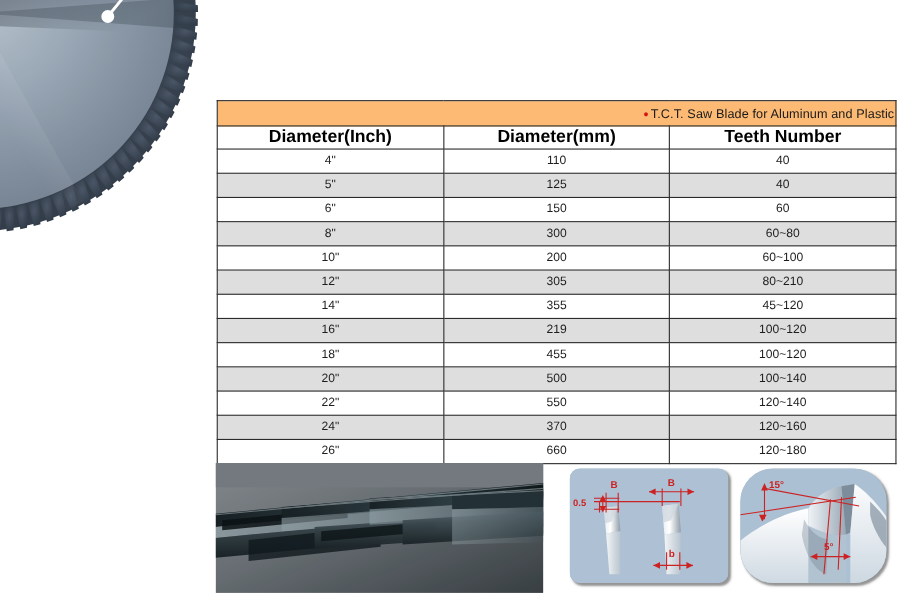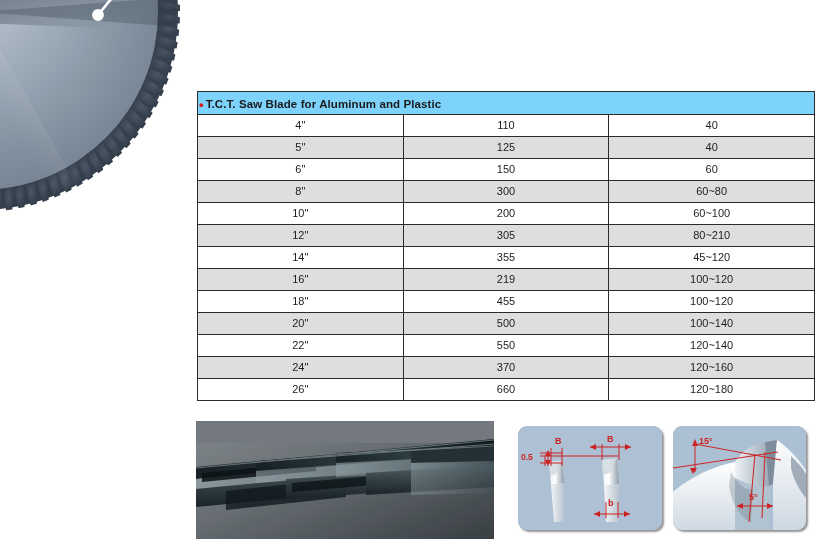--- a/index.html
+++ b/index.html
@@ -29,26 +29,26 @@
   table.spec {
     border-collapse: collapse;
     width: 100%;
     background: #fff;
     table-layout: fixed;
   }
   table.spec, table.spec th, table.spec td {
     border: 1.6px solid #2b2b2b;
   }
   .title-cell {
-    background: #7dd3fc;
+    background: #fdba74;
     color: #1a1a1a;
     font-size: 11.5px;
-    text-align: left;
+    text-align: right;
     height: 23px;
-    font-weight: bold;
+    font-weight: normal;
     letter-spacing: .1px;
   }
   .title-cell .bullet {
     color: #d81515;
     font-size: 13px;
     line-height: 1;
     position: relative;
     top: 1px;
     margin-right: 2px;
   }
@@ -73,21 +73,21 @@
   #fig-extrusion svg { display:block; width:100%; height:100%; }
 
   
   .diag-panel {
     border-radius: 9px;
     overflow: hidden;
     box-shadow: 2px 2px 2px rgba(60,60,60,.55);
     background: #a8bdd2;
   }
   #fig-tooth-width { left: 518px; top: 5px; width: 144px; height: 104px; }
-  #fig-tooth-angle { left: 673px; top: 5px; width: 133px; height: 104px; }
+  #fig-tooth-angle { left: 673px; top: 5px; width: 133px; height: 104px; border-radius: 30px; }
   .diag-panel svg { display:block; width:100%; height:100%; }
 </style>
 </head>
 <body>
 
 <div id="blade-photo">
   <svg viewBox="0 0 424 424" aria-hidden="true">
     <defs>
       <radialGradient id="bladeBody" cx="50%" cy="46%" r="62%">
         <stop offset="0%" stop-color="#b9c4cf"></stop>
@@ -247,20 +247,25 @@
     </g>
   </svg>
 </div>
 
 <div id="spec-table-wrap">
   <table class="spec">
     <thead>
       <tr>
         <th class="title-cell" colspan="3"><span class="bullet">•</span><span>T.C.T. Saw Blade for Aluminum and Plastic</span></th>
       </tr>
+      <tr class="cols">
+        <th style="width:34.2%">Diameter(Inch)</th>
+        <th style="width:32.7%">Diameter(mm)</th>
+        <th style="width:33.1%">Teeth Number</th>
+      </tr>
     </thead>
     <tbody id="spec-body">
         <tr class="odd">
           <td>4"</td>
           <td>110</td>
           <td>40</td>
         </tr>
         <tr class="even">
           <td>5"</td>
           <td>125</td>

